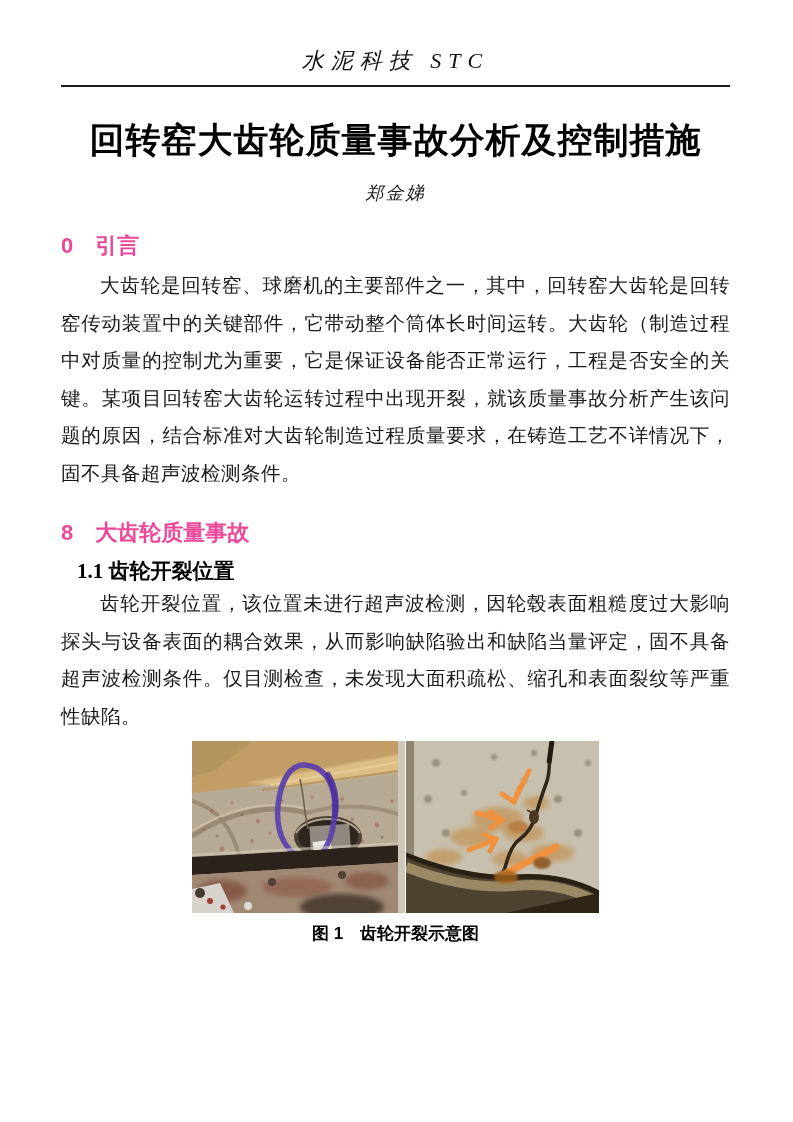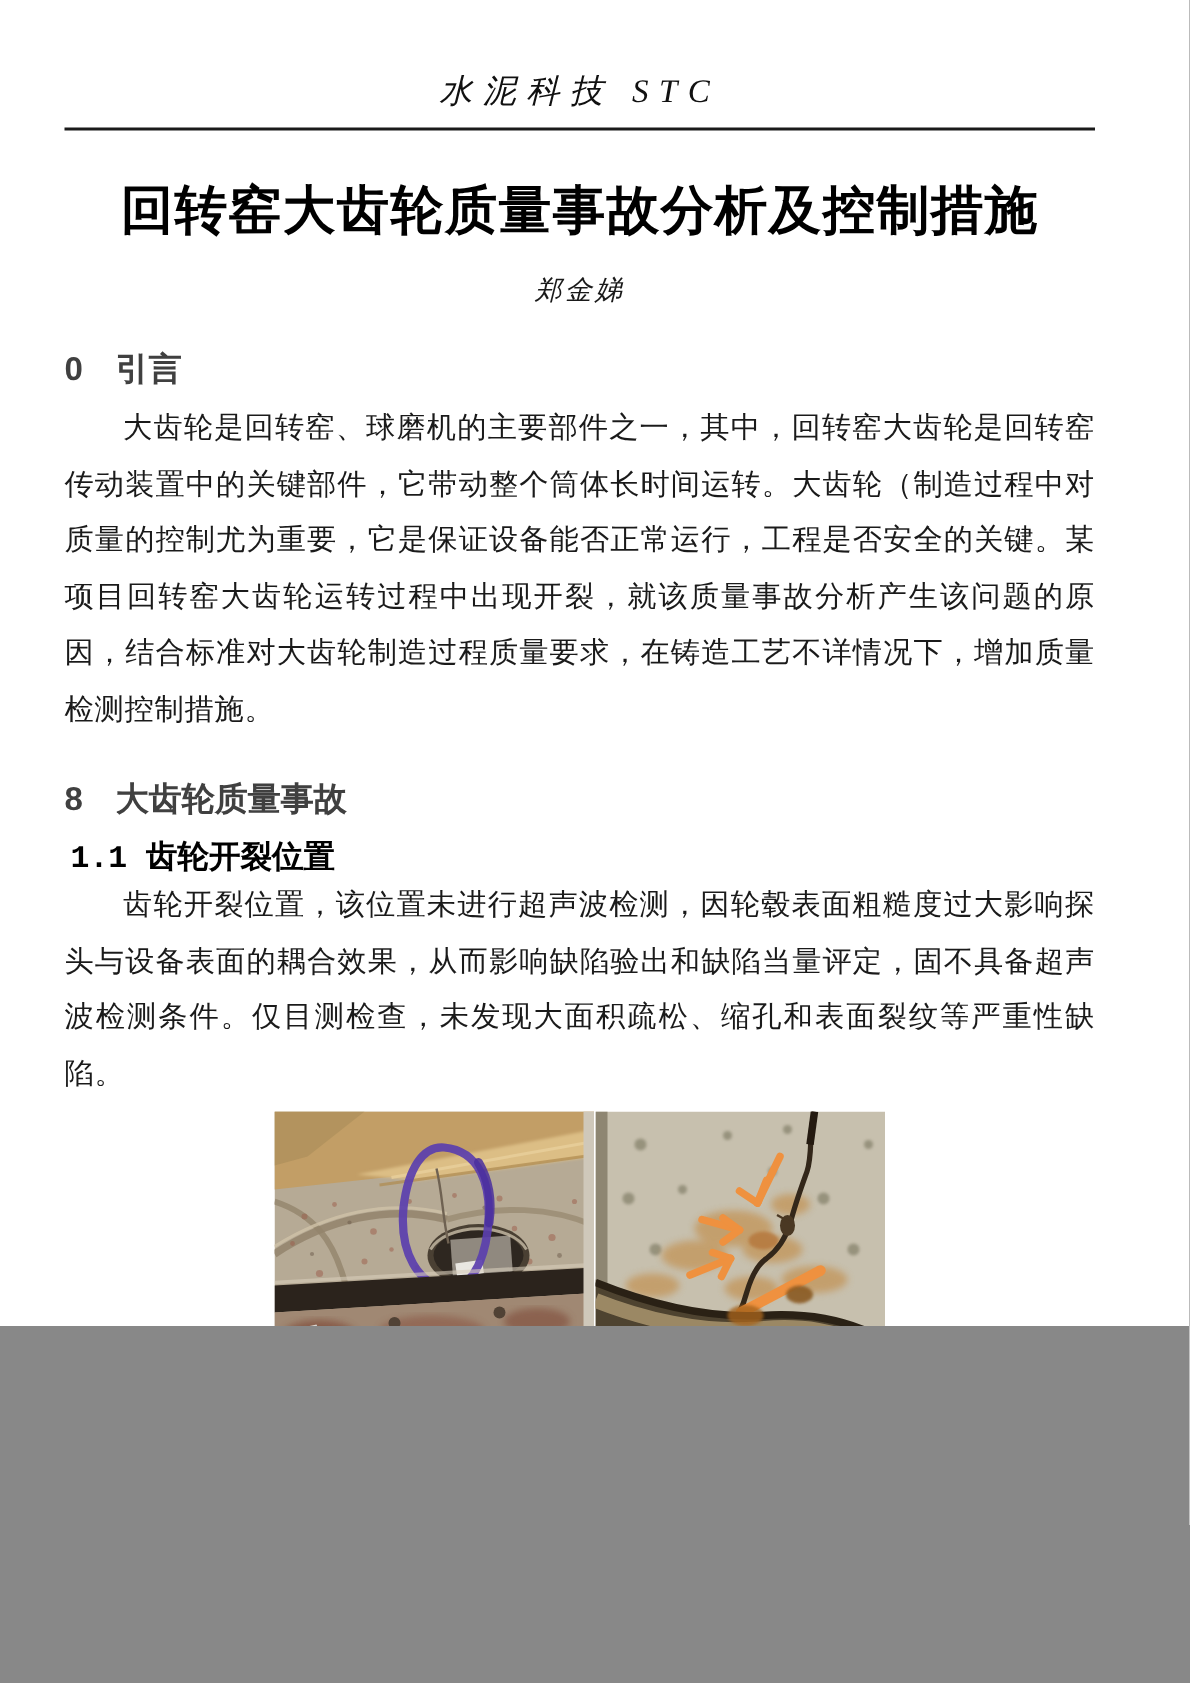--- a/index.html
+++ b/index.html
@@ -1,22 +1,22 @@
 <!DOCTYPE html>
 <html><head>
 <meta charset="utf-8">
 <style>
   html,body{margin:0;padding:0;background:#888;}
   .page{
     position:relative;
-    width:793px;height:884px;
+    width:793px;height:1122px;
     margin:0 auto;
     background:#ffffff;
     box-sizing:border-box;
-    padding:46px 63px 0 43px;
+    padding:46px 63px 0 61px;
     font-family:"Liberation Serif","DejaVu Serif",serif;
     color:#1a1a1a;
     overflow:hidden;
   }
   .journal-name{
     text-align:center;
     font-size:22px;
     font-style:italic;
     letter-spacing:7px;
     color:#111;
@@ -47,25 +47,25 @@
     text-align:center;
     font-size:19px;
     font-style:italic;
     letter-spacing:1px;
   }
   .h-level1{
     margin:26px 0 0 0;
     font-family:"Liberation Sans","DejaVu Sans",sans-serif;
     font-weight:bold;
     font-size:22px;
-    color:#404040;
+    color:#ec4899;
   }
   .h-level2{
-    margin:9px 0 0 4px;
-    font-family:Liberation Mono, monospace;
+    margin:9px 0 0 16px;
+    font-family:Liberation Serif, serif;
     font-weight:bold;
     font-size:21px;
     color:#000;
   }
   .body-para{
     margin:0;
     padding:0;
     font-size:19.5px;
     line-height:37.5px;
     text-align:justify;
@@ -115,21 +115,21 @@
 
 <div class="page">
 
   <div class="journal-name">水泥科技 STC</div>
   <div class="header-rule"></div>
 
   <h1 class="article-title">回转窑大齿轮质量事故分析及控制措施</h1>
   <div class="author">郑金娣</div>
 
   <h2 class="h-level1">0　引言</h2>
-  <p class="body-para first">大齿轮是回转窑、球磨机的主要部件之一，其中，回转窑大齿轮是回转窑传动装置中的关键部件，它带动整个筒体长时间运转。大齿轮（制造过程中对质量的控制尤为重要，它是保证设备能否正常运行，工程是否安全的关键。某项目回转窑大齿轮运转过程中出现开裂，就该质量事故分析产生该问题的原因，结合标准对大齿轮制造过程质量要求，在铸造工艺不详情况下，增加质量检测控制措施。</p>
+  <p class="body-para first">大齿轮是回转窑、球磨机的主要部件之一，其中，回转窑大齿轮是回转窑传动装置中的关键部件，它带动整个筒体长时间运转。大齿轮（制造过程中对质量的控制尤为重要，它是保证设备能否正常运行，工程是否安全的关键。某项目回转窑大齿轮运转过程中出现开裂，就该质量事故分析产生该问题的原因，结合标准对大齿轮制造过程质量要求，在铸造工艺不详情况下，固不具备超声波检测条件。</p>
 
   <h2 class="h-level1">8　大齿轮质量事故</h2>
   <h3 class="h-level2">1.1 齿轮开裂位置</h3>
   <p class="body-para">齿轮开裂位置，该位置未进行超声波检测，因轮毂表面粗糙度过大影响探头与设备表面的耦合效果，从而影响缺陷验出和缺陷当量评定，固不具备超声波检测条件。仅目测检查，未发现大面积疏松、缩孔和表面裂纹等严重性缺陷。</p>
 
   <figure class="figure-block">
     <div class="photos">
 
       <svg viewBox="0 0 213 172" width="213" height="172" xmlns="http://www.w3.org/2000/svg">
         <defs>

